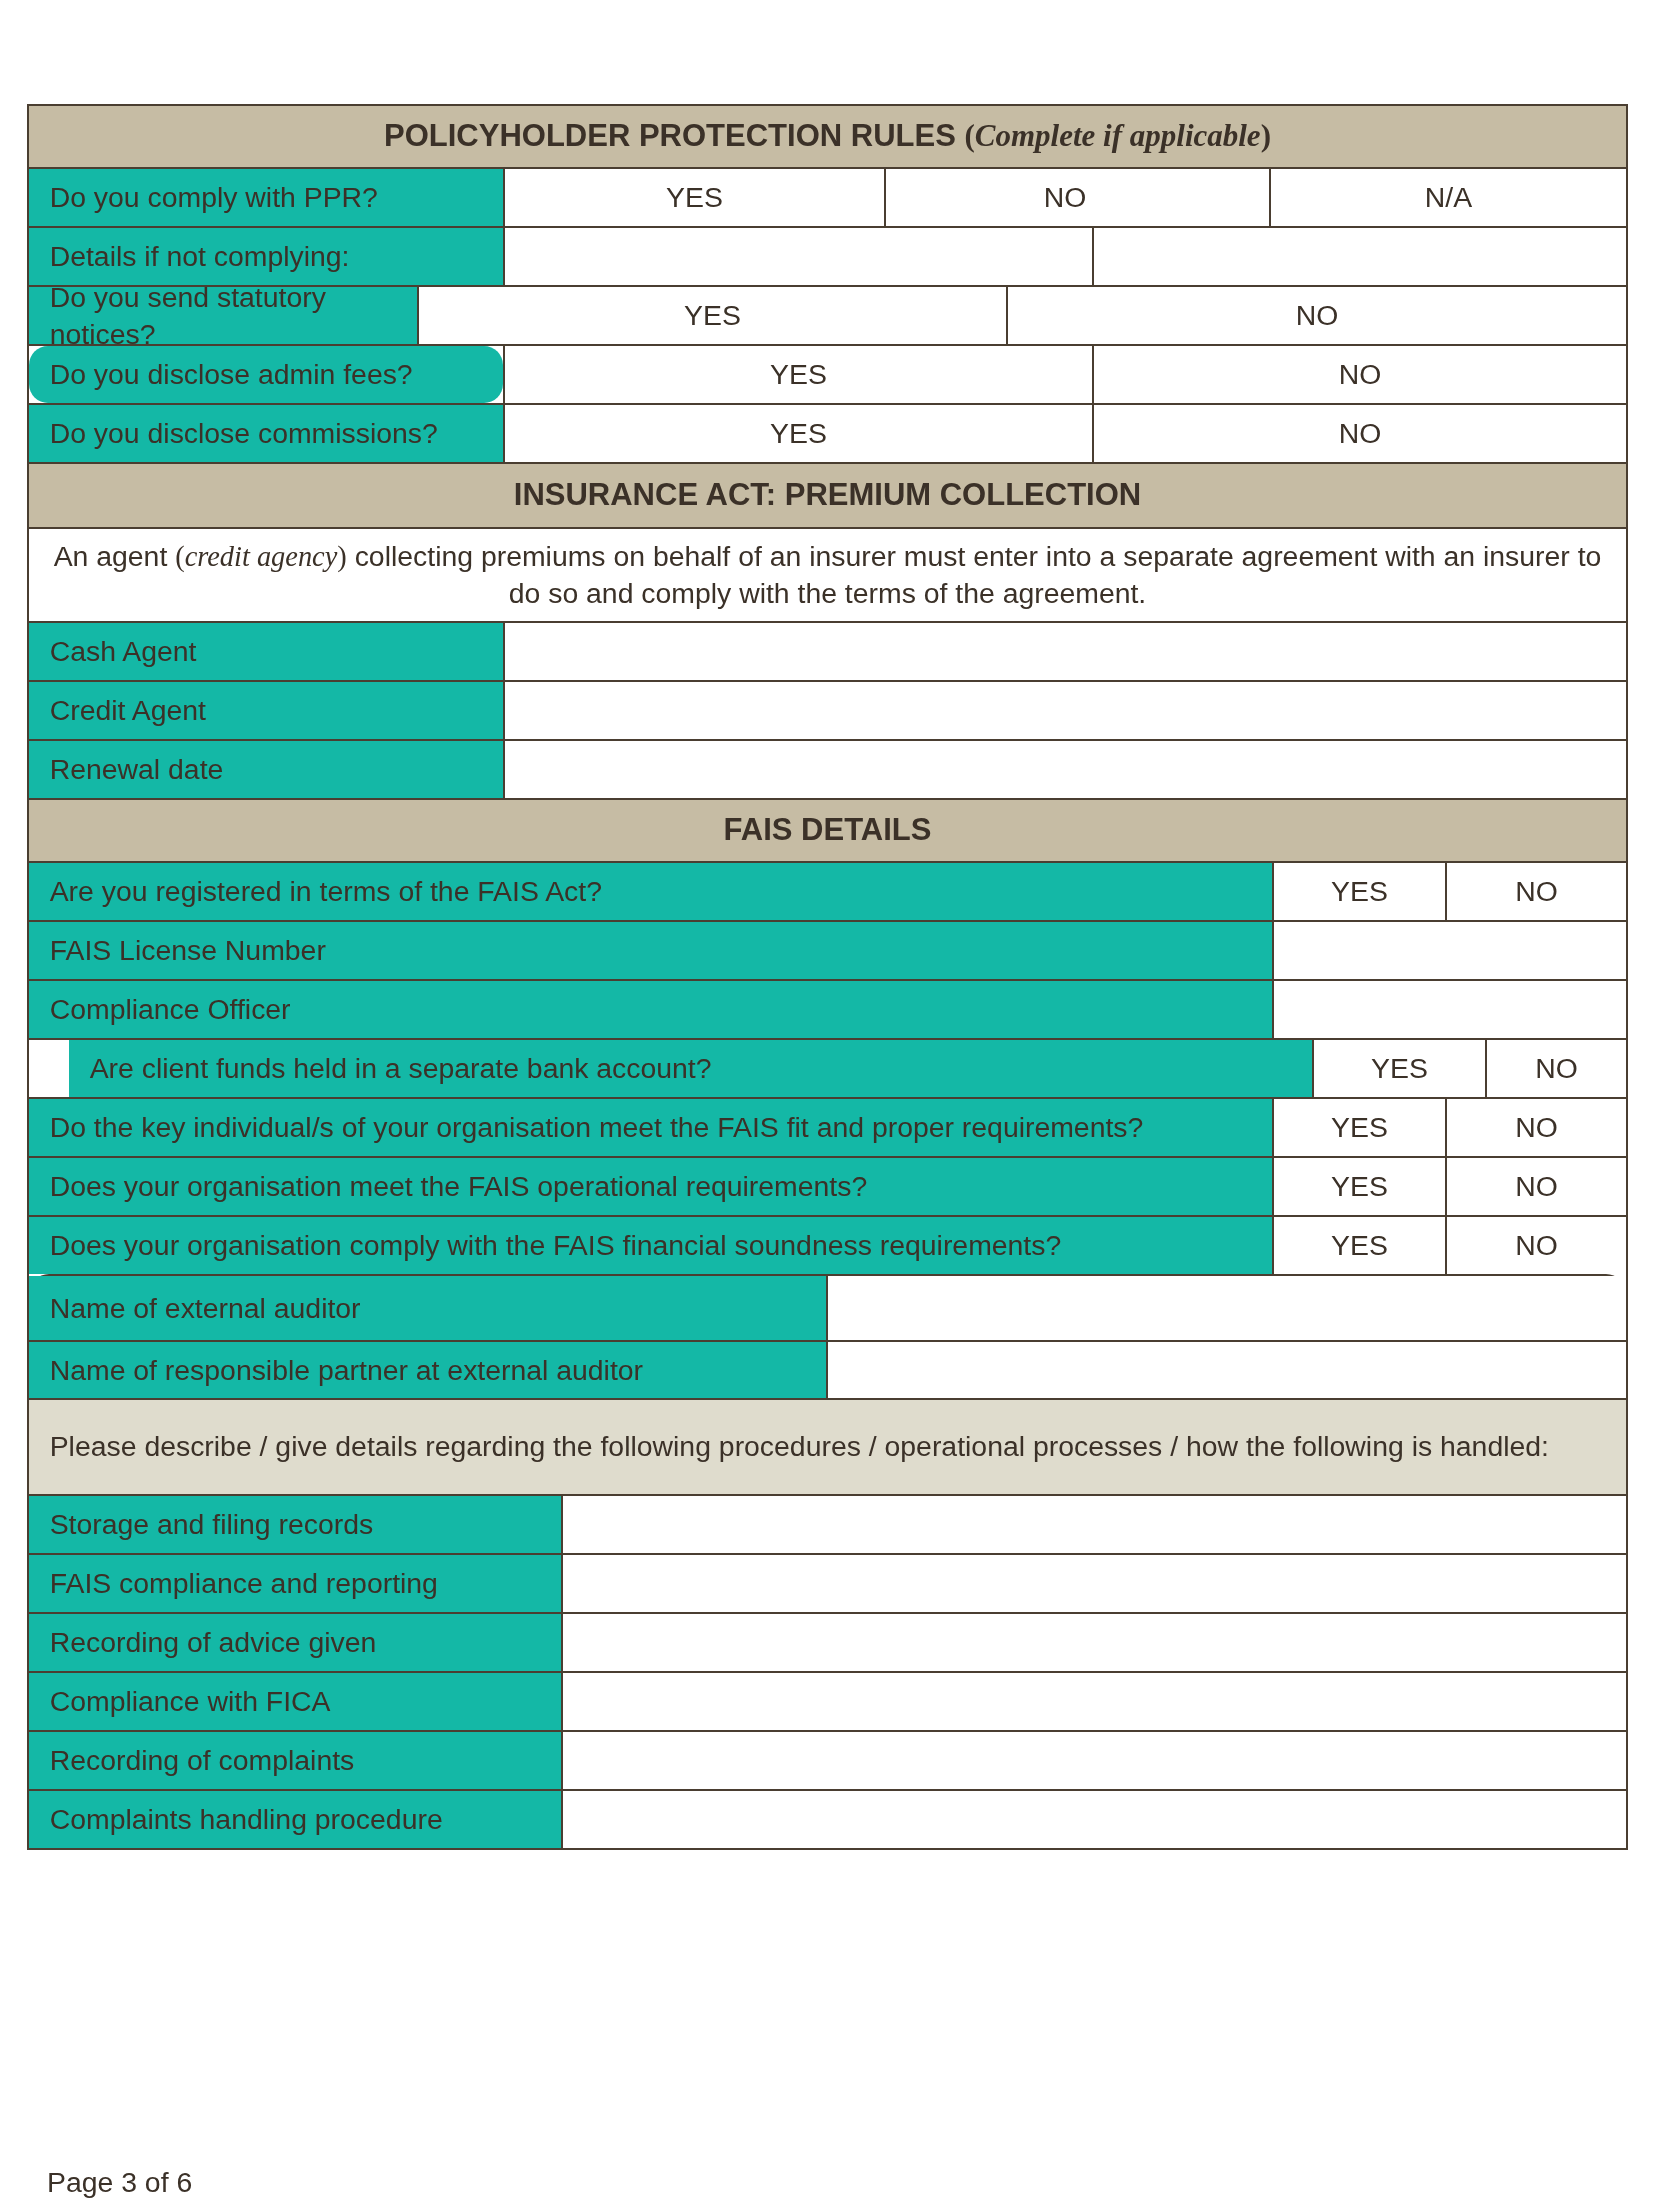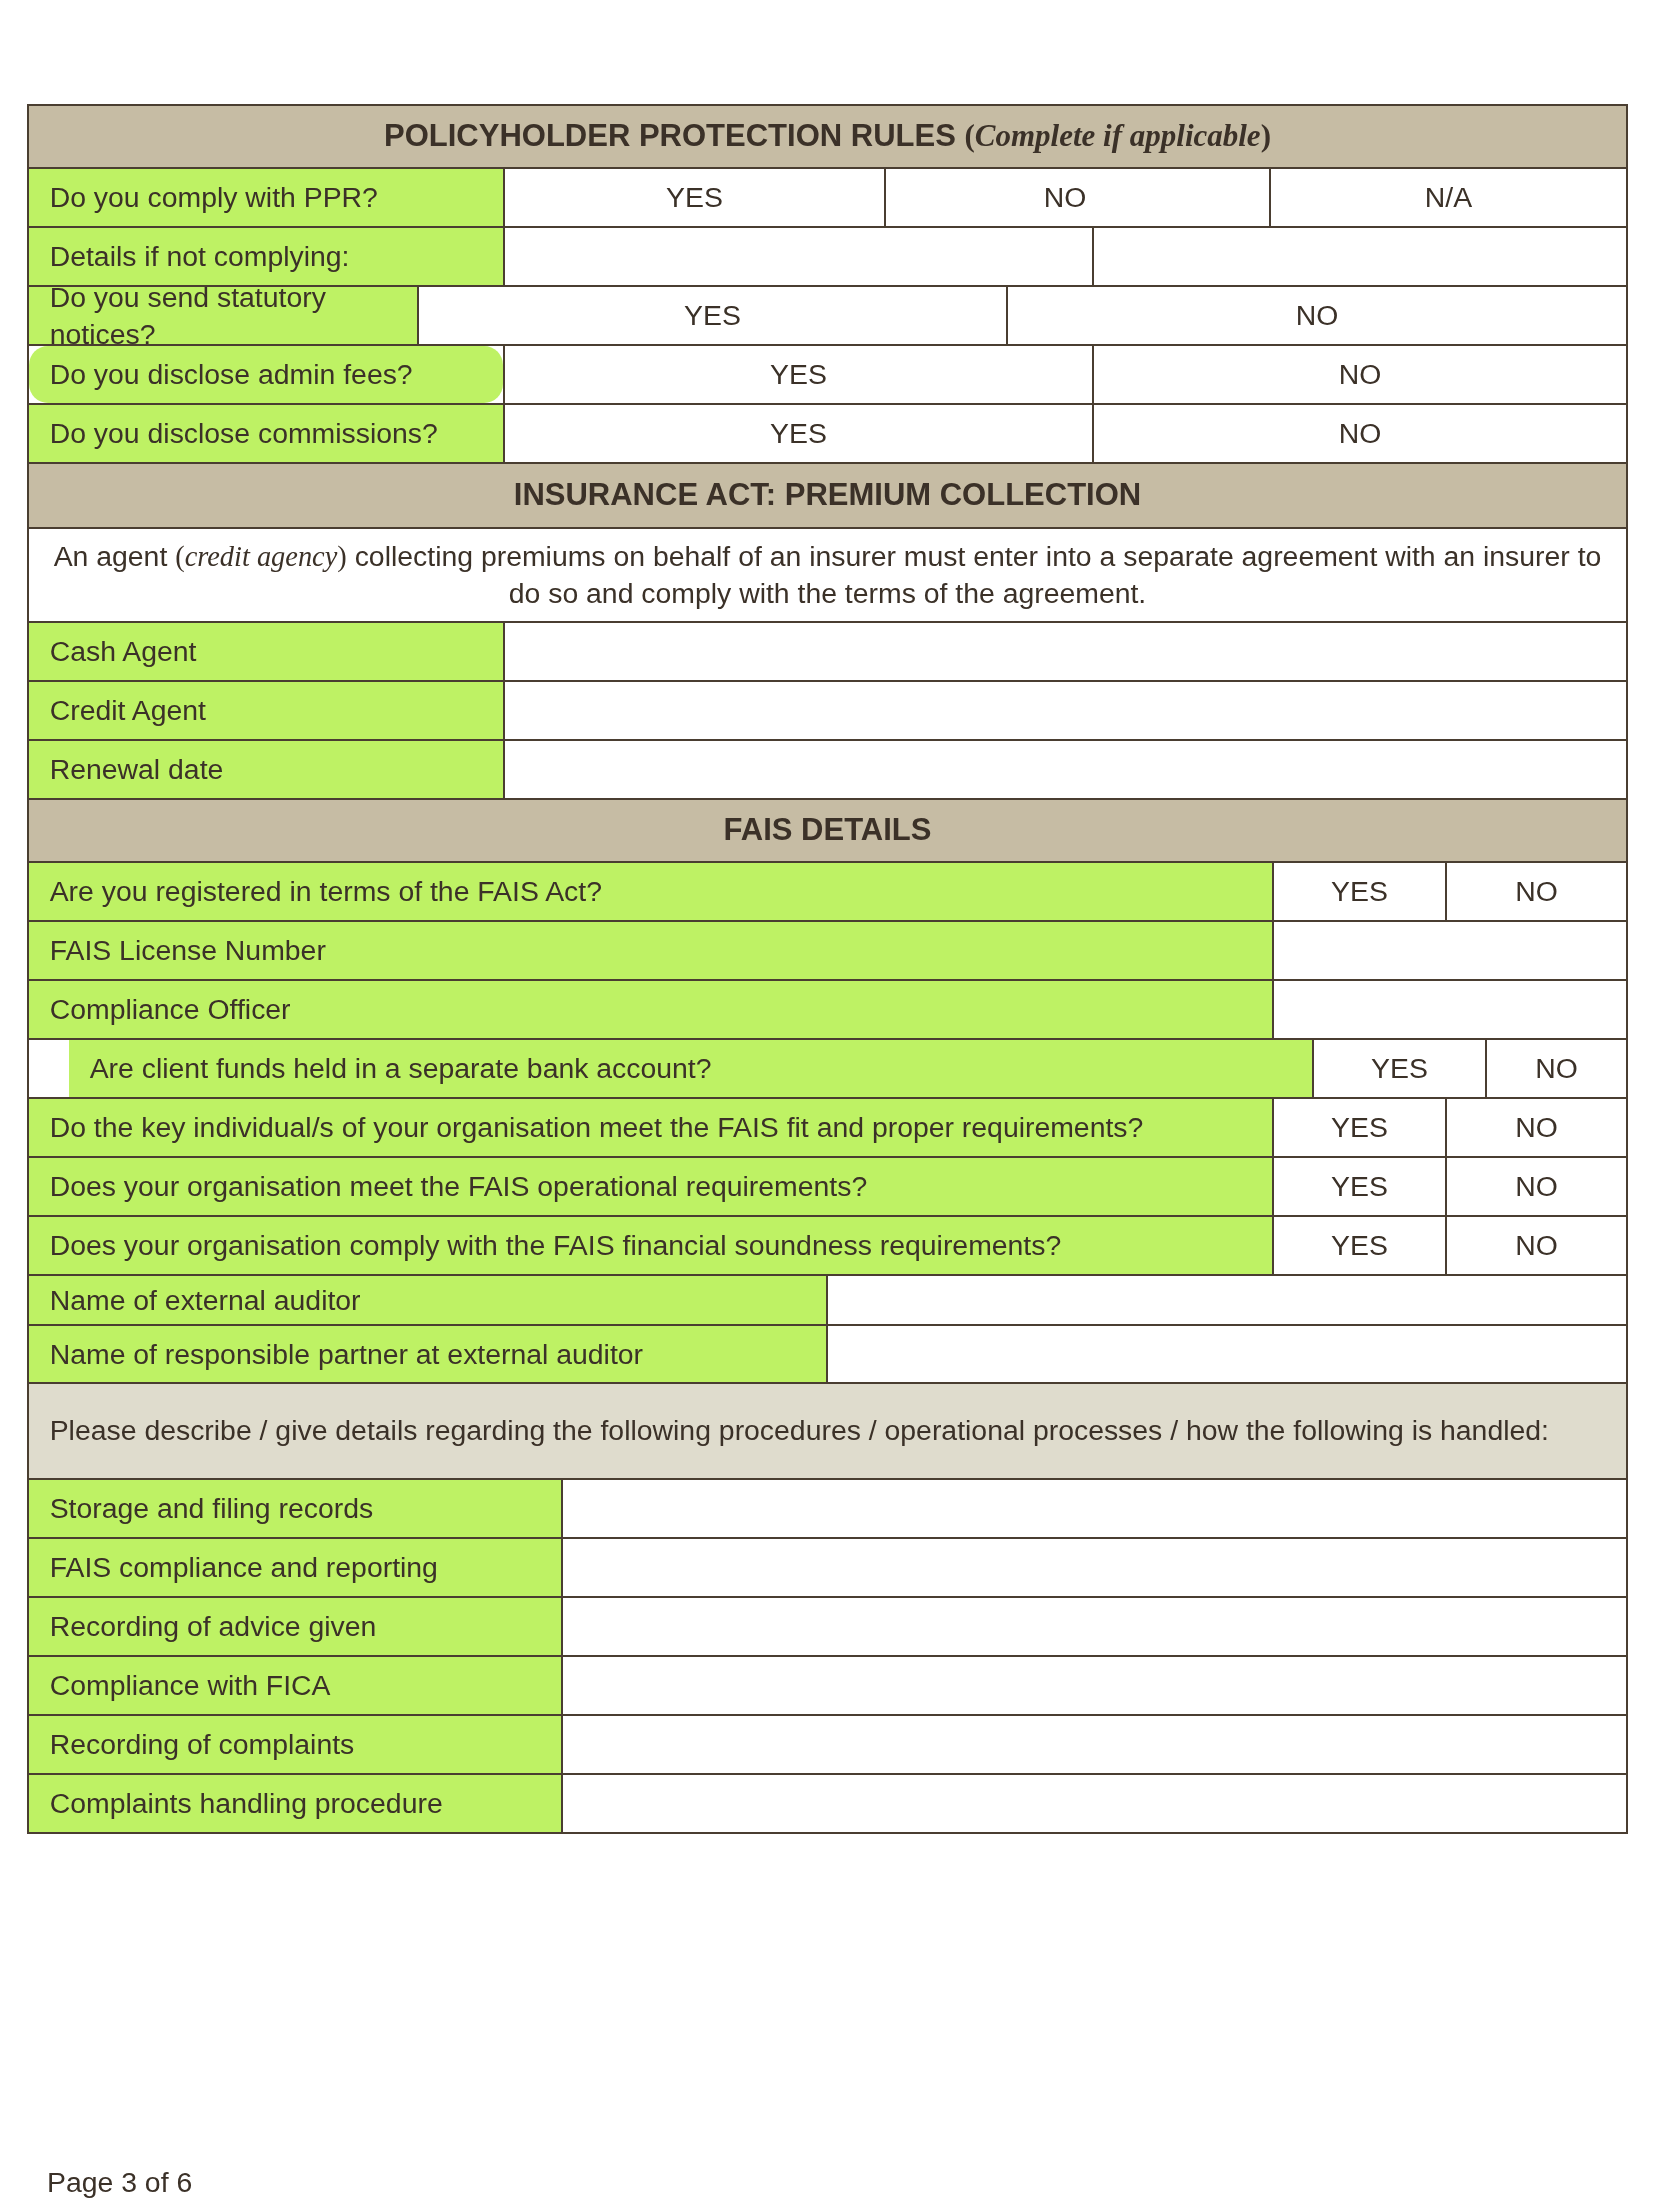--- a/index.html
+++ b/index.html
@@ -12,21 +12,21 @@
     border: 2.6px solid #4a3e31; box-sizing: border-box;
   }
   .row { display: flex; border-top: 2.6px solid #4a3e31; box-sizing: border-box; }
   .row.first { border-top: none; }
   .cell {
     box-sizing: border-box; display: flex; align-items: center;
     font-size: 28.4px; line-height: 1.3; border-left: 2.6px solid #4a3e31;
     background: #ffffff;
   }
   .cell:first-child { border-left: none; }
-  .label { background: #bef264; padding-left: 20.7px; padding-right: 13px; }
+  .label { background: #14b8a6; padding-left: 20.7px; padding-right: 13px; }
   .val { justify-content: center; }
   .section {
     background: #c6bca4; justify-content: center; font-weight: bold;
     font-size: 31px; width: 100%;
   }
   .serif-it { font-family: "Liberation Serif", serif; font-style: italic; }
   .serif { font-family: "Liberation Serif", serif; }
   .para { width: 100%; justify-content: center; text-align: center; padding: 0 19.4px; font-size: 28.4px; line-height: 1.32; }
   .full-label { width: 100%; background: #dfdccd; padding: 0 19.4px 0 20.7px; line-height: 1.4; }
   .h91 { height: 59px; }
@@ -134,21 +134,21 @@
     <div class="cell label" style="width:1243px;">Does your organisation meet the FAIS operational requirements?</div>
     <div class="cell val" style="width:173px;">YES</div>
     <div class="cell val" style="flex:1;">NO</div>
   </div>
   <div class="row h91">
     <div class="cell label" style="width:1243px;">Does your organisation comply with the FAIS financial soundness requirements?</div>
     <div class="cell val" style="width:173px;">YES</div>
     <div class="cell val" style="flex:1;">NO</div>
   </div>
 
-  <div class="row" style="height:50px;">
+  <div class="row" style="height:66px;border-radius:20px;">
     <div class="cell label" style="width:797px;">Name of external auditor</div>
     <div class="cell val" style="flex:1;"></div>
   </div>
   <div class="row" style="height:58px;">
     <div class="cell label" style="width:797px;">Name of responsible partner at external auditor</div>
     <div class="cell val" style="flex:1;"></div>
   </div>
 
   <div class="row" style="height:96px;">
     <div class="cell full-label">Please describe / give details regarding the following procedures / operational processes / how the following is handled:</div>

